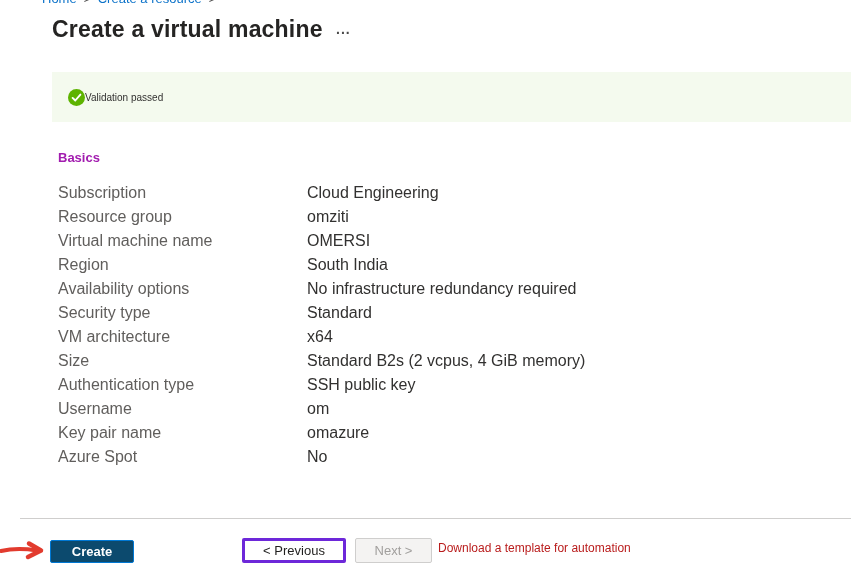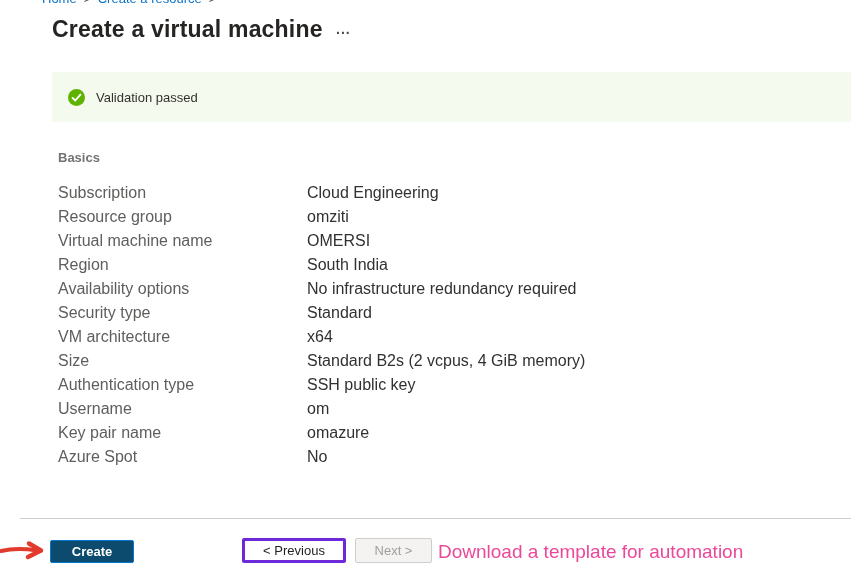--- a/index.html
+++ b/index.html
@@ -34,26 +34,26 @@
     font-family: inherit;
   }
 
   
   .banner {
     position: absolute; left: 52px; top: 72px; width: 799px; height: 50px;
     background: #f4faee;
     display: flex; align-items: center;
   }
   .banner-icon { margin-left: 16px; width: 17px; height: 17px; display: block; flex: 0 0 auto; }
-  .banner-text { margin-left: 11px; font-size: 13px; color: #323130; }
+  .banner-text { font-size: 10px; color: #323130; }
 
   
   .section-title {
     position: absolute; left: 58px; top: 150px;
-    font-size: 13px; font-weight: 700; color: #737373;
+    font-size: 13px; font-weight: 700; color: #a21caf;
   }
   .rows { position: absolute; left: 58px; top: 181px; width: 780px; }
   .row { display: flex; height: 24px; line-height: 24px; font-size: 16px; }
   .row-label { width: 249px; color: #605e5c; flex: 0 0 auto; }
   .row-value { color: #323130; }
 
   
   .divider {
     position: absolute; left: 20px; top: 518px; width: 831px; height: 1px;
     background: #cfcecd;
@@ -74,21 +74,21 @@
     left: 242px; top: 538px; width: 104px; height: 25px;
     background: #ffffff; color: #201f1e; border: 3px solid #6d28d9;
   }
   .btn-disabled {
     left: 355px; top: 538px; width: 77px; height: 25px;
     background: #f4f3f2; color: #a19f9d; border: 1px solid #cfcecd;
     cursor: default;
   }
   .download-link {
     position: absolute; left: 438px; top: 541px;
-    font-size: 19px; color: #ec4899; text-decoration: none; cursor: pointer;
+    font-size: 12px; color: #b91c1c; text-decoration: none; cursor: pointer;
   }
 </style>
 </head>
 <body>
 
 <div class="page">
 
   <nav class="breadcrumb">
     <a>Home</a><span class="sep">&gt;</span><a>Create a resource</a><span class="sep">&gt;</span>
   </nav>

